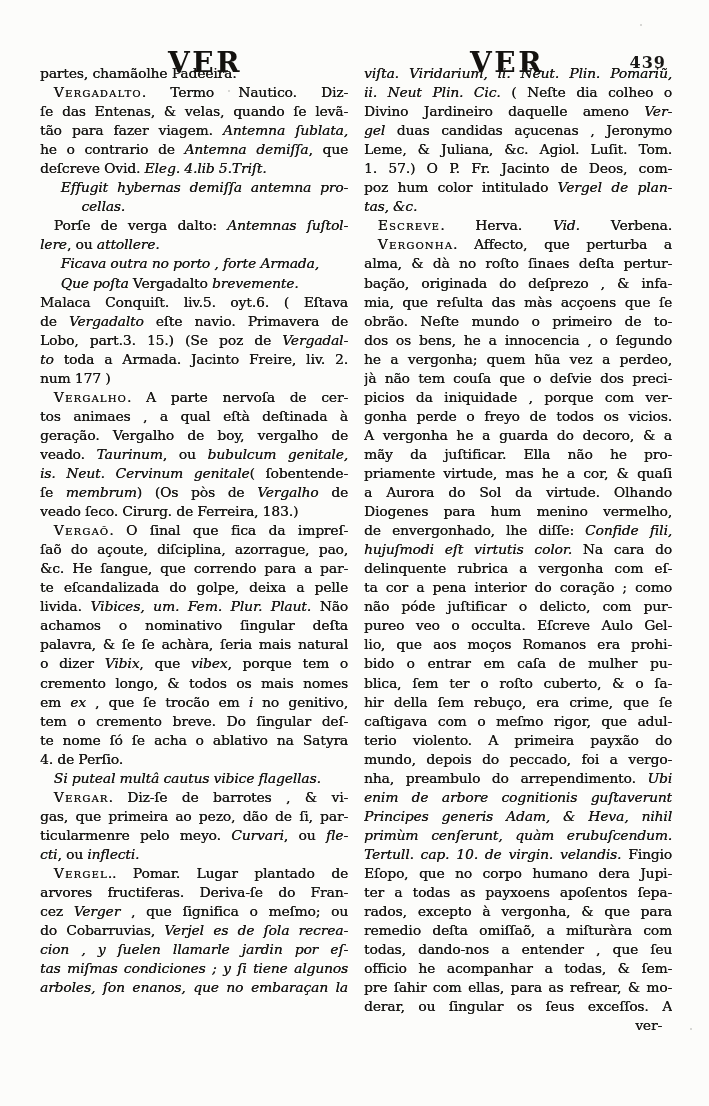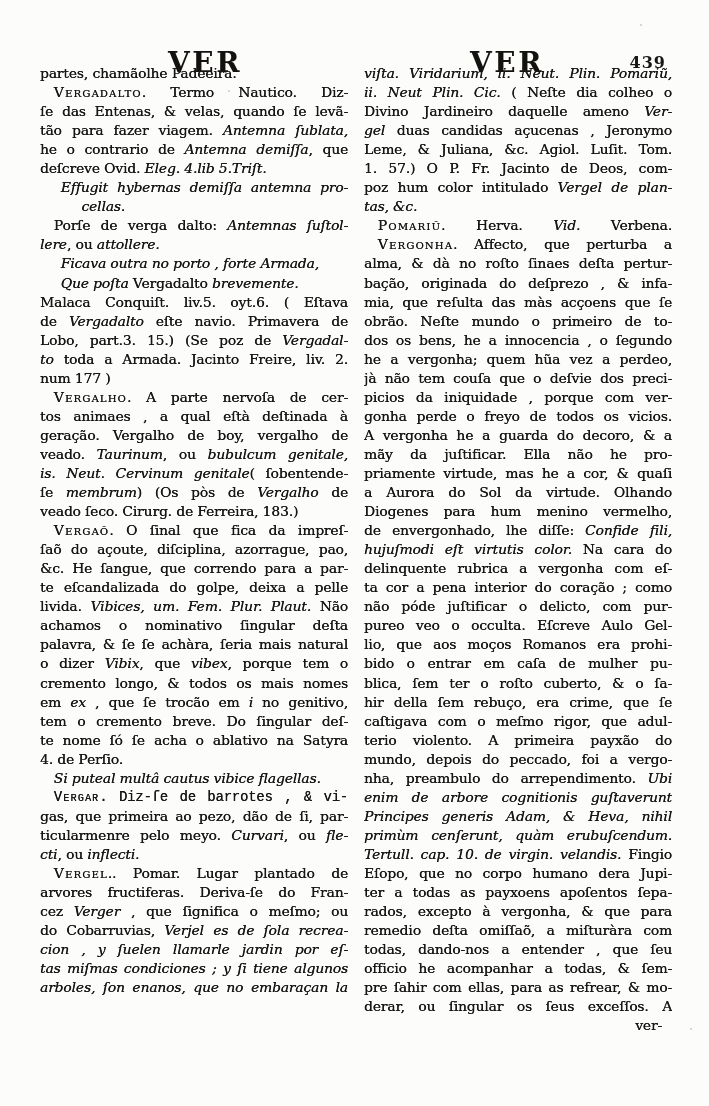--- a/index.html
+++ b/index.html
@@ -82,42 +82,42 @@
         <div class="line"><span>livida. </span><span class="it">Vibices, um. Fem. Plur. Plaut.</span><span> Não</span></div>
         <div class="line"><span>achamos o nominativo ſingular deſta</span></div>
         <div class="line"><span>palavra, &amp; ſe ſe achàra, ſeria mais natural</span></div>
         <div class="line"><span>o dizer </span><span class="it">Vibix</span><span>, que </span><span class="it">vibex</span><span>, porque tem o</span></div>
         <div class="line"><span>cremento longo, &amp; todos os mais nomes</span></div>
         <div class="line"><span>em </span><span class="it">ex</span><span> , que ſe trocão em </span><span class="it">i</span><span> no genitivo,</span></div>
         <div class="line"><span>tem o cremento breve. Do ſingular deſ-</span></div>
         <div class="line"><span>te nome ſó ſe acha o ablativo na Satyra</span></div>
         <div class="line al-l"><span>4. de Perſio.</span></div>
         <div class="line al-l" style="text-indent: 1em;"><span class="it">Si puteal multâ cautus vibice flagellas.</span></div>
-        <div class="line" style="text-indent: 1em; font-family: Liberation Mono, monospace;"><span class="sc">Vergar</span><span>. Diz-ſe de barrotes , &amp; vi-</span></div>
+        <div class="line" style="text-indent: 1em;"><span class="sc">Vergar</span><span>. Diz-ſe de barrotes , &amp; vi-</span></div>
         <div class="line"><span>gas, que primeira ao pezo, dão de ſi, par-</span></div>
         <div class="line"><span>ticularmenre pelo meyo. </span><span class="it">Curvari</span><span>, ou </span><span class="it">fle-</span></div>
         <div class="line al-l"><span class="it">cti</span><span>, ou </span><span class="it">inflecti.</span></div>
         <div class="line" style="text-indent: 1em;"><span class="sc">Vergel</span><span>.. Pomar. Lugar plantado de</span></div>
         <div class="line"><span>arvores fructiferas. Deriva-ſe do Fran-</span></div>
         <div class="line"><span>cez </span><span class="it">Verger</span><span> , que ſignifica o meſmo; ou</span></div>
         <div class="line"><span>do Cobarruvias, </span><span class="it">Verjel es de ſola recrea-</span></div>
         <div class="line"><span class="it">cion , y ſuelen llamarle jardin por eſ-</span></div>
         <div class="line"><span class="it">tas miſmas condiciones ; y ſi tiene algunos</span></div>
         <div class="line"><span class="it">arboles, ſon enanos, que no embaraçan la</span></div>
       </div>
     <div class="col" id="col-right">
         <div class="line"><span class="it">viſta. Viridarium, ii. Neut. Plin. Pomariũ,</span></div>
         <div class="line"><span class="it">ii. Neut Plin. Cic.</span><span> ( Neſte dia colheo o</span></div>
         <div class="line"><span>Divino Jardineiro daquelle ameno </span><span class="it">Ver-</span></div>
         <div class="line"><span class="it">gel</span><span> duas candidas açucenas , Jeronymo</span></div>
         <div class="line"><span>Leme, &amp; Juliana, &amp;c. Agiol. Luſit. Tom.</span></div>
         <div class="line"><span>1. 57.) O P. Fr. Jacinto de Deos, com-</span></div>
         <div class="line"><span>poz hum color intitulado </span><span class="it">Vergel de plan-</span></div>
         <div class="line al-l"><span class="it">tas, &amp;c.</span></div>
-        <div class="line" style="text-indent: 1em;"><span class="sc">Pomariũ</span><span>. Herva. </span><span class="it">Vid.</span><span> Verbena.</span></div>
+        <div class="line" style="text-indent: 1em;"><span class="sc">Eſcreve</span><span>. Herva. </span><span class="it">Vid.</span><span> Verbena.</span></div>
         <div class="line" style="text-indent: 1em;"><span class="sc">Vergonha</span><span>. Affecto, que perturba a</span></div>
         <div class="line"><span>alma, &amp; dà no roſto ſinaes deſta pertur-</span></div>
         <div class="line"><span>bação, originada do deſprezo , &amp; infa-</span></div>
         <div class="line"><span>mia, que reſulta das màs acçoens que ſe</span></div>
         <div class="line"><span>obrão. Neſte mundo o primeiro de to-</span></div>
         <div class="line"><span>dos os bens, he a innocencia , o ſegundo</span></div>
         <div class="line"><span>he a vergonha; quem hũa vez a perdeo,</span></div>
         <div class="line"><span>jà não tem couſa que o deſvie dos preci-</span></div>
         <div class="line"><span>picios da iniquidade , porque com ver-</span></div>
         <div class="line"><span>gonha perde o freyo de todos os vicios.</span></div>

